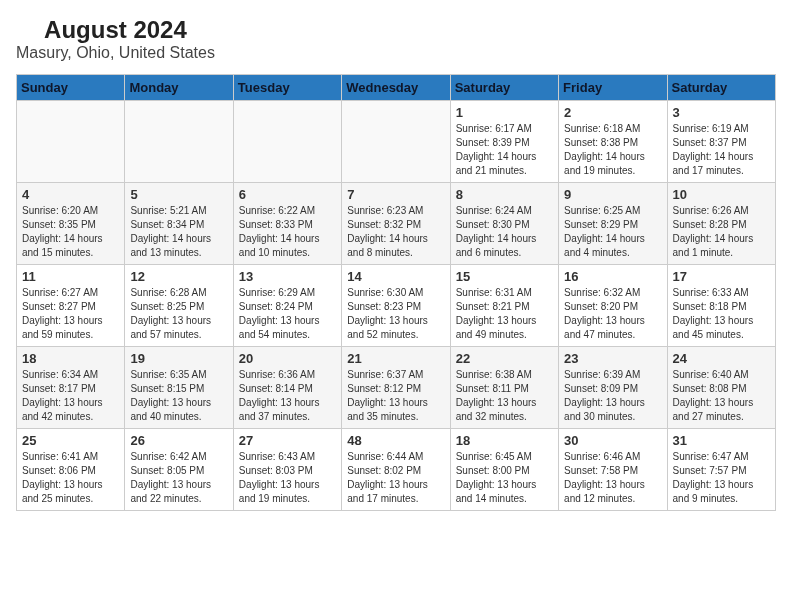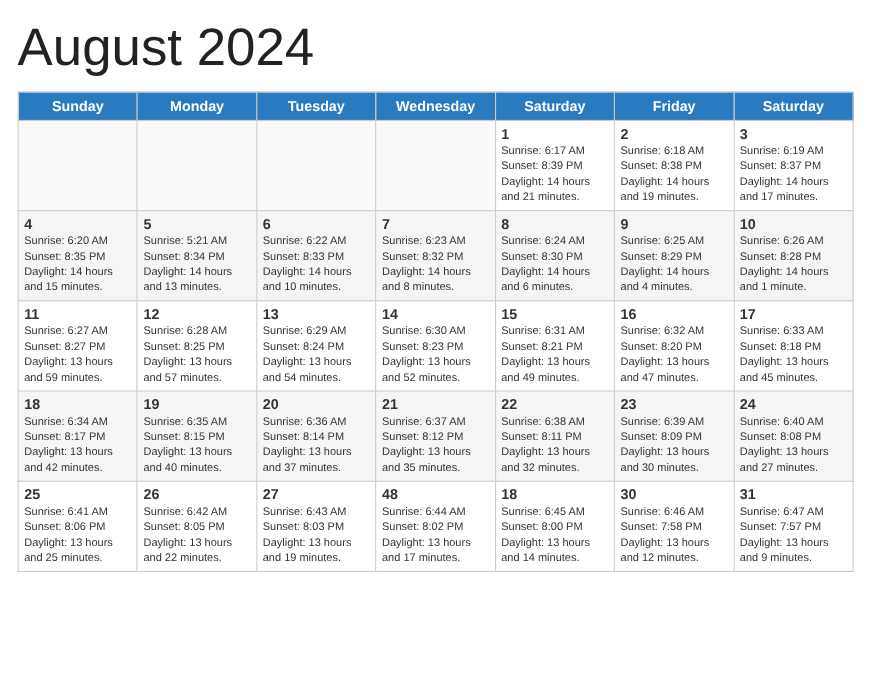--- a/index.html
+++ b/index.html
@@ -32,32 +32,32 @@
     .logo-blue { color: #2a7abf; }
     .logo-icon {
       width: 0;
       height: 0;
       border-left: 10px solid transparent;
       border-bottom: 18px solid #2a7abf;
       margin-left: 2px;
       display: inline-block;
     }
     .title-block { text-align: right; }
-    .title-block h1 { font-size: 48px; font-weight: normal; color: #222; text-align: center; }
+    .title-block h1 { font-size: 24px; font-weight: bold; color: #222; text-align: center; }
     .title-block h2 { font-size: 16px; font-weight: normal; color: #444; }
 
     .calendar { width: 100%; border-collapse: collapse; }
     .calendar th {
       background: #2a7abf;
-      color: #ffffff;
+      color: #0f172a;
       font-size: 13px;
       font-weight: bold;
       padding: 5px 4px;
       border: 1px solid #ccc;
-      text-align: center;
+      text-align: left;
     }
     .calendar td {
       border: 1px solid #ccc;
       vertical-align: top;
       padding: 4px 5px;
       font-size: 10.5px;
       color: #333;
       width: calc(100% / 7);
       background: #fff;
     }
@@ -75,20 +75,21 @@
     }
     .calendar tr:nth-child(even) td { background: #f5f5f5; }
     .calendar tr:nth-child(even) td.empty { background: #efefef; }
   </style>
 </head>
 <body>
 
 <div class="header">
   <div class="title-block">
     <h1>August 2024</h1>
+    <h2>Masury, Ohio, United States</h2>
   </div>
 </div>
 
 <table class="calendar">
   <thead>
     <tr>
     <th>Sunday</th>
         <th>Monday</th>
         <th>Tuesday</th>
         <th>Wednesday</th>

